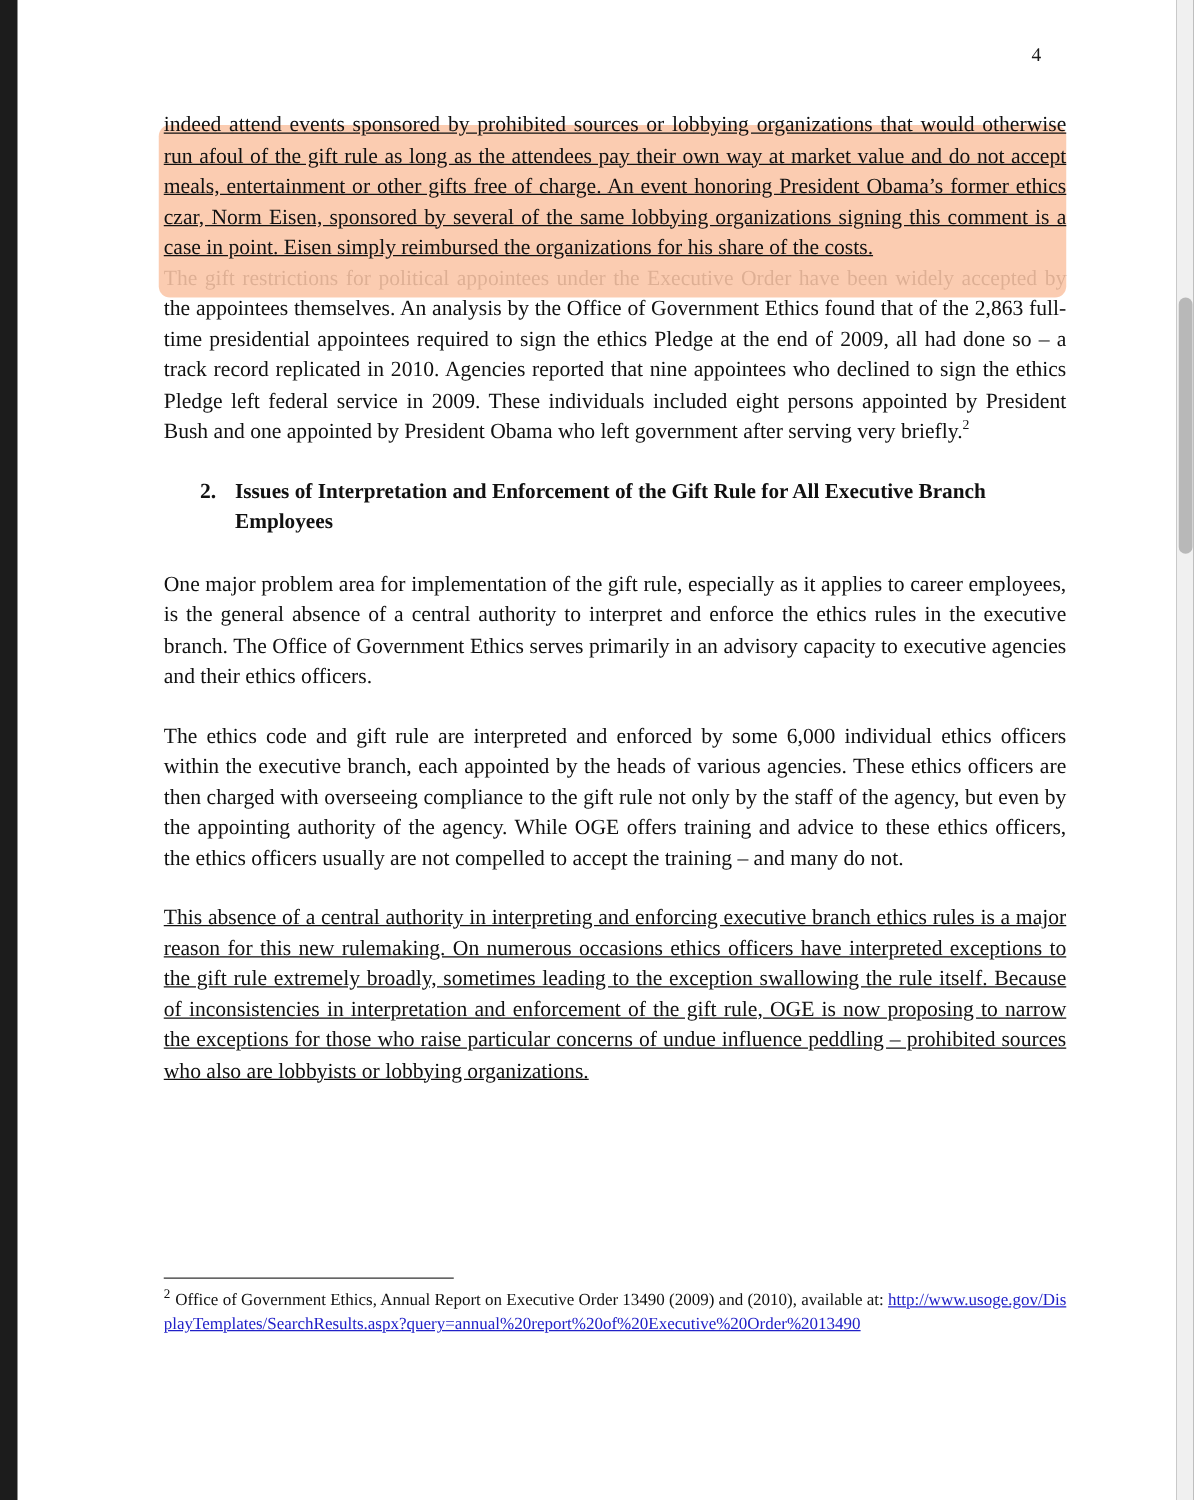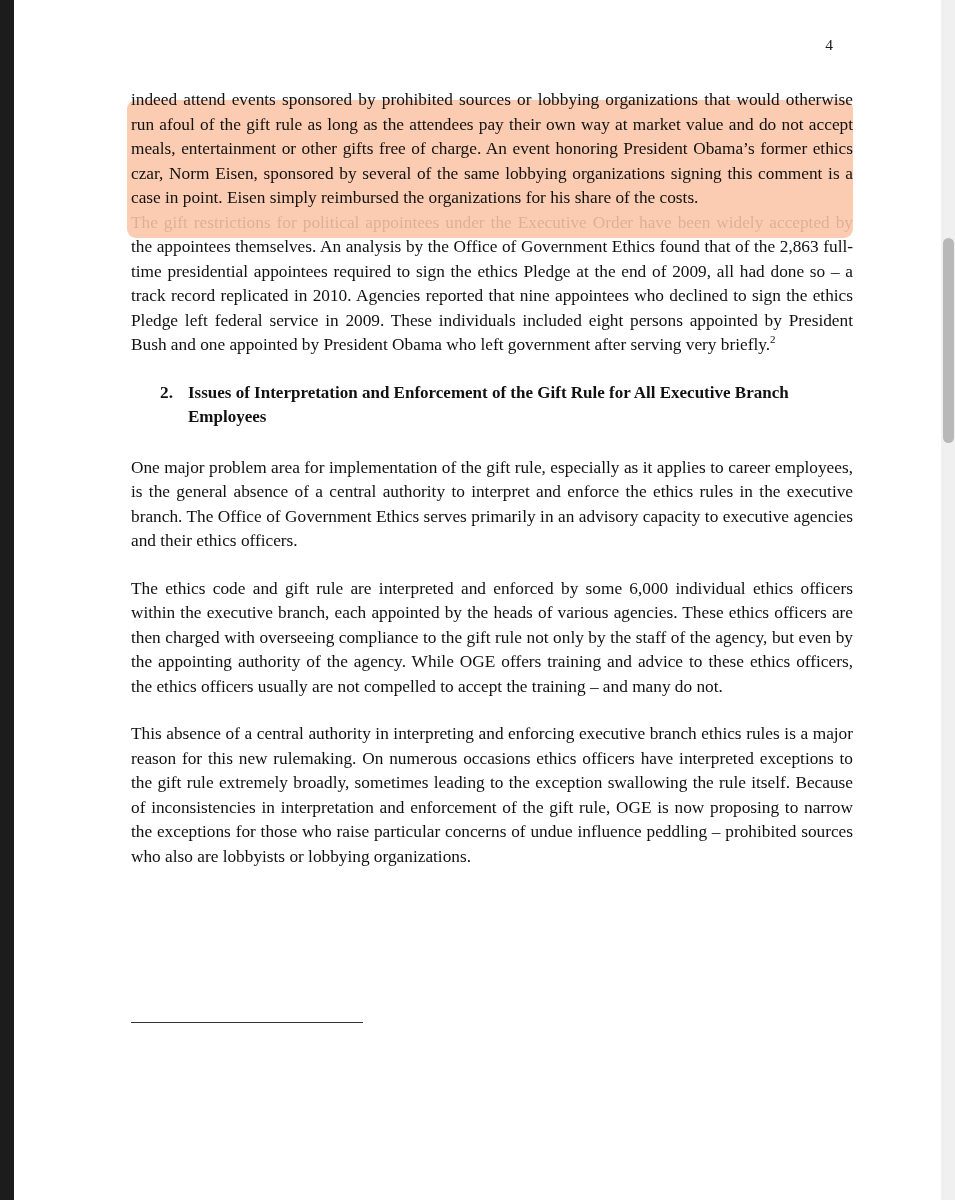--- a/index.html
+++ b/index.html
@@ -66,21 +66,21 @@
 
   p.para {
     margin: 0 0 23px 0;
     font-size: 17.3px;
     line-height: 24.5px;
     color: #111111;
     text-align: justify;
     text-justify: inter-word;
     hyphens: none;
   }
-  p.para:last-child { margin-bottom: 0; }
+  p.para:last-child { margin-bottom: 0; text-decoration: underline; }
 
   
   .highlight-wrap {
     position: relative;
   }
   .highlight-bg {
     position: absolute;
     background: #fbc5a6;
     opacity: 0.88;
     border-radius: 9px;
@@ -173,20 +173,24 @@
       </div>
 
       <p class="para">One major problem area for implementation of the gift rule, especially as it applies to career employees, is the general absence of a central authority to interpret and enforce the ethics rules in the executive branch. The Office of Government Ethics serves primarily in an advisory capacity to executive agencies and their ethics officers.</p>
       <p class="para">The ethics code and gift rule are interpreted and enforced by some 6,000 individual ethics officers within the executive branch, each appointed by the heads of various agencies. These ethics officers are then charged with overseeing compliance to the gift rule not only by the staff of the agency, but even by the appointing authority of the agency. While OGE offers training and advice to these ethics officers, the ethics officers usually are not compelled to accept the training – and many do not.</p>
       <p class="para">This absence of a central authority in interpreting and enforcing executive branch ethics rules is a major reason for this new rulemaking. On numerous occasions ethics officers have interpreted exceptions to the gift rule extremely broadly, sometimes leading to the exception swallowing the rule itself. Because of inconsistencies in interpretation and enforcement of the gift rule, OGE is now proposing to narrow the exceptions for those who raise particular concerns of undue influence peddling – prohibited sources who also are lobbyists or lobbying organizations.</p>
 
     </div>
 
     <div class="footnote-area">
       <div class="footnote-rule"></div>
+      <div class="footnote">
+        <span class="fn-marker">2</span><span>Office of Government Ethics, Annual Report on Executive Order 13490 (2009) and (2010), available at:</span>
+        <a class="footnote-link" href="#">http://www.usoge.gov/DisplayTemplates/SearchResults.aspx?query=annual%20report%20of%20Executive%20Order%2013490</a>
+      </div>
     </div>
 
   </div>
 
   <div class="scrollbar-track">
     <div class="scrollbar-thumb"></div>
   </div>
 
 </div>
 

